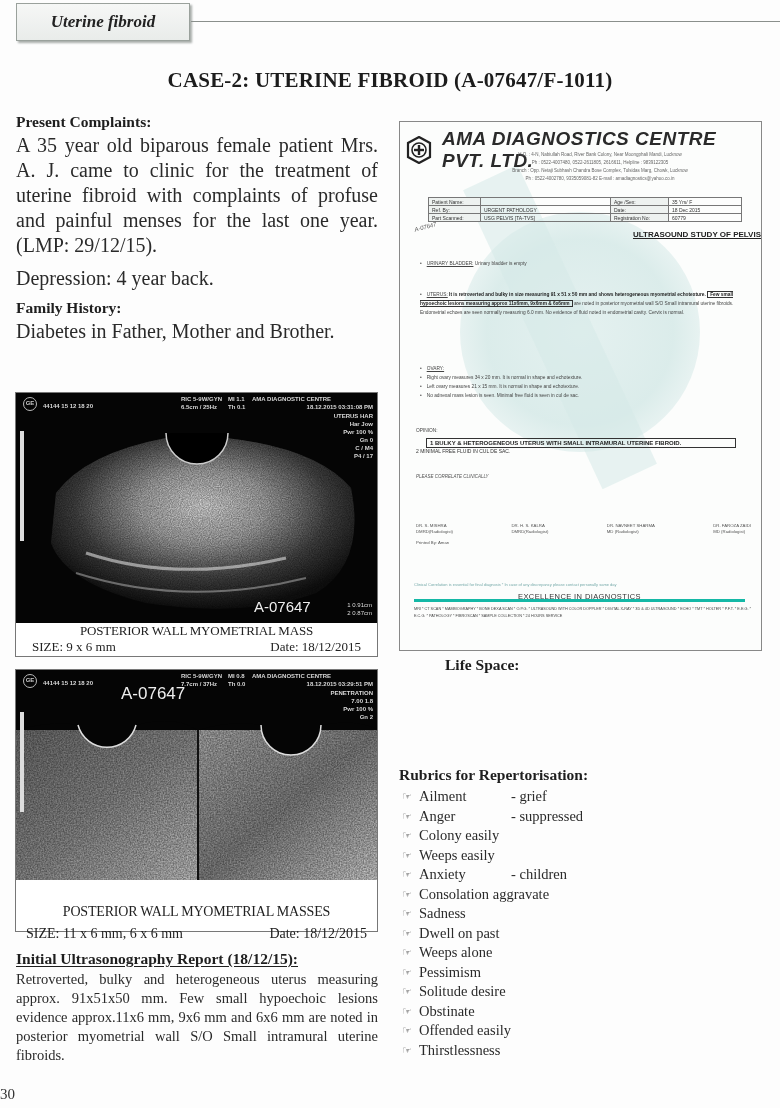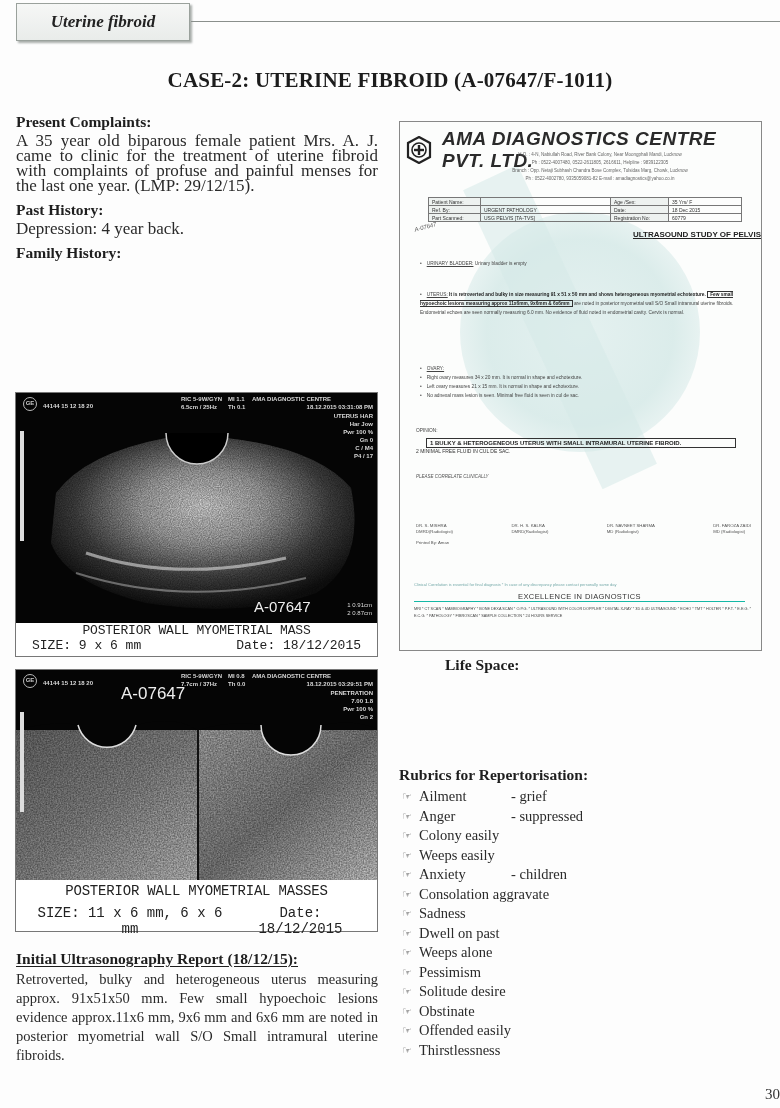--- a/index.html
+++ b/index.html
@@ -17,21 +17,21 @@
   .header-rule { position: absolute; left: 191px; right: 0; top: 21px; height: 1px; background: #8a8f8c; }
 
   .case-title {
     position: absolute; left: 0; right: 0; top: 68px; text-align: center;
     font-weight: bold; font-size: 21px; letter-spacing: 0.2px; color: #1c1c1c;
   }
 
   
   .left-col { position: absolute; left: 16px; top: 113px; width: 362px; }
   .sec-heading { font-weight: bold; font-size: 15.5px; margin-bottom: 2px; color: #1e1e1e; }
-  .para { font-size: 17px; line-height: 15px; text-align: justify; color: #2a2a2a; }
+  .para { font-size: 20px; line-height: 25px; text-align: justify; color: #2a2a2a; }
   .para-block { margin-bottom: 8px; }
   .underline-heading { font-weight: bold; font-size: 15.5px; text-decoration: underline; text-underline-offset: 2px; }
 
   
   .us-panel {
     position: absolute; left: 15px; width: 363px; background: #fff;
     border: 1px solid #777;
   }
   .us-image { position: relative; background: #050505; overflow: hidden; }
   .us-topbar { position: absolute; left: 0; right: 0; top: 0; height: 30px; color: #d8d8d8; font-family: "Liberation Sans", sans-serif; font-size: 6px; font-weight: bold; }
@@ -40,21 +40,21 @@
   .us-probe { position: absolute; left: 165px; top: 3px; }
   .us-probe2 { position: absolute; left: 165px; top: 11px; }
   .us-mi { position: absolute; left: 220px; top: 3px; }
   .us-centre { position: absolute; left: 240px; top: 3px; }
   .us-th { position: absolute; left: 222px; top: 11px; }
   .us-dt { position: absolute; right: 4px; top: 11px; }
   .us-params { position: absolute; right: 4px; top: 19px; text-align: right; line-height: 8px; }
   .us-scan {
     position: absolute; left: 0; right: 0; bottom: 0; top: 0;
   }
-  .us-caption { text-align: center; font-family: Liberation Mono, monospace; color: #222; }
+  .us-caption { text-align: center; font-family: Liberation Serif, serif; color: #222; }
   .cap-line1 { font-size: 13px; letter-spacing: -0.2px; }
   .cap-line2 { display: flex; justify-content: space-between; padding: 0 16px; font-size: 13px; }
   .acc-overlay { position: absolute; font-family: "Liberation Sans", sans-serif; color: #eee; }
   .scale-box { position: absolute; right: 5px; font-family: "Liberation Sans", sans-serif; font-size: 6px; color: #ddd; line-height: 8px; text-align: right; }
 
   .report-heading { position: absolute; left: 16px; top: 950px; }
   .report-para { position: absolute; left: 16px; top: 970px; width: 362px; font-size: 14.5px; line-height: 19px; text-align: justify; color: #2a2a2a; }
 
   
   .lab-report {
@@ -76,51 +76,51 @@
   .lab-body b { color: #222; }
   .lab-bullet::before { content: "•"; margin-right: 5px; }
   .boxed { border: 0.8px solid #333; padding: 0 2px; font-weight: bold; color: #222; }
   .lab-opinion { position: absolute; left: 16px; top: 306px; font-size: 4.8px; color: #444; }
   .opinion-box { position: absolute; left: 26px; top: 316px; width: 310px; border: 0.8px solid #333; font-size: 6px; font-weight: bold; color: #222; padding: 1px 3px; }
   .opinion-2 { position: absolute; left: 16px; top: 326px; font-size: 5px; color: #333; }
   .lab-confirm { position: absolute; left: 16px; top: 352px; font-size: 4.5px; font-style: italic; color: #555; }
   .lab-sigs { position: absolute; left: 16px; top: 401px; width: 335px; display: flex; justify-content: space-between; font-size: 4.3px; color: #555; line-height: 6px; }
   .lab-prob { position: absolute; left: 16px; top: 418px; font-size: 4.3px; color: #555; }
   .lab-footer-note { position: absolute; left: 14px; top: 460px; font-size: 4px; color: #7aa; white-space: nowrap; }
-  .lab-excellence { position: absolute; left: 14px; right: 16px; top: 470px; height: 10px; border-bottom: 1px solid #14b8a6; text-align: center; font-size: 7.5px; color: #333; letter-spacing: 0.4px; }
+  .lab-excellence { position: absolute; left: 14px; right: 16px; top: 470px; height: 10px; border-bottom: 3px solid #14b8a6; text-align: center; font-size: 7.5px; color: #333; letter-spacing: 0.4px; }
   .lab-services { position: absolute; left: 14px; right: 6px; top: 484px; font-size: 3.8px; color: #444; line-height: 7px; }
 
   
   .right-col { position: absolute; left: 399px; top: 656px; width: 364px; margin-left: 46px; }
   .rubrics { position: absolute; left: 399px; top: 766px; }
   .rubric-item { display: flex; align-items: center; font-size: 14.5px; height: 19.5px; color: #2a2a2a; }
   .rubric-icon { width: 16px; font-size: 11px; color: #555; margin-right: 4px; text-align: center; }
   .rubric-term { width: 92px; }
-  .page-number { position: absolute; left: 0; right: 0; top: 1086px; text-align: right; font-size: 15px; color: #333; }
+  .page-number { position: absolute; left: 0; right: 0; top: 1086px; text-align: left; font-size: 15px; color: #333; }
 </style>
 </head>
 <body>
 
 <div class="header-tab">
   <span>Uterine fibroid</span>
 </div>
 <div class="header-rule"></div>
 <div class="case-title">CASE-2: UTERINE FIBROID (A-07647/F-1011)</div>
 
 <div class="left-col">
   <div class="para-block">
     <div class="sec-heading">Present Complaints:</div>
     <div class="para">A 35 year old biparous female patient Mrs. A. J. came to clinic for the treatment of uterine fibroid with complaints of profuse and painful menses for the last one year. (LMP: 29/12/15).</div>
   </div>
   <div class="para-block">
-    <div class="sec-heading">Past History:</div>
     <div class="para">Depression: 4 year back.</div>
   </div>
   <div class="para-block">
     <div class="sec-heading">Family History:</div>
+    <div class="para">Diabetes in Father, Mother and Brother.</div>
   </div>
 </div>
 
 <div class="us-panel" style="top:392px; height:265px;">
   <div class="us-image" style="height:230px;">
     <svg class="us-scan" width="363" height="230" viewBox="0 0 363 230">
       <defs>
         <radialGradient id="g1" cx="50%" cy="40%" r="60%">
           <stop offset="0%" stop-color="#f2f2f2"></stop>
           <stop offset="35%" stop-color="#b8b8b8"></stop>
@@ -215,21 +215,21 @@
       <span class="us-dt">18.12.2015 03:29:51 PM</span>
       <div class="us-params">
         <div>PENETRATION</div>
         <div>7.00 1.8</div>
         <div>Pwr 100 %</div>
         <div>Gn 2</div>
       </div>
     </div>
     <div class="acc-overlay" style="left:105px; top:14px; font-size:17px;">A-07647</div>
   </div>
-  <div class="us-caption" style="padding-top:3px;">
+  <div class="us-caption" style="padding-top:3px;margin-top:21px;">
     <div class="cap-line1" style="font-size:14px; margin-bottom:6px;">POSTERIOR WALL MYOMETRIAL MASSES</div>
     <div class="cap-line2" style="font-size:14px; padding:0 10px;">
       <span>SIZE: 11 x 6 mm, 6 x 6 mm</span>
       <span>Date: 18/12/2015</span>
     </div>
   </div>
 </div>
 
 <div class="report-heading underline-heading">Initial Ultrasonography Report (18/12/15):</div>
 <div class="report-para">Retroverted, bulky and heterogeneous uterus measuring approx. 91x51x50 mm. Few small hypoechoic lesions evidence approx.11x6 mm, 9x6 mm and 6x6 mm are noted in posterior myometrial wall S/O Small intramural uterine fibroids.</div>

